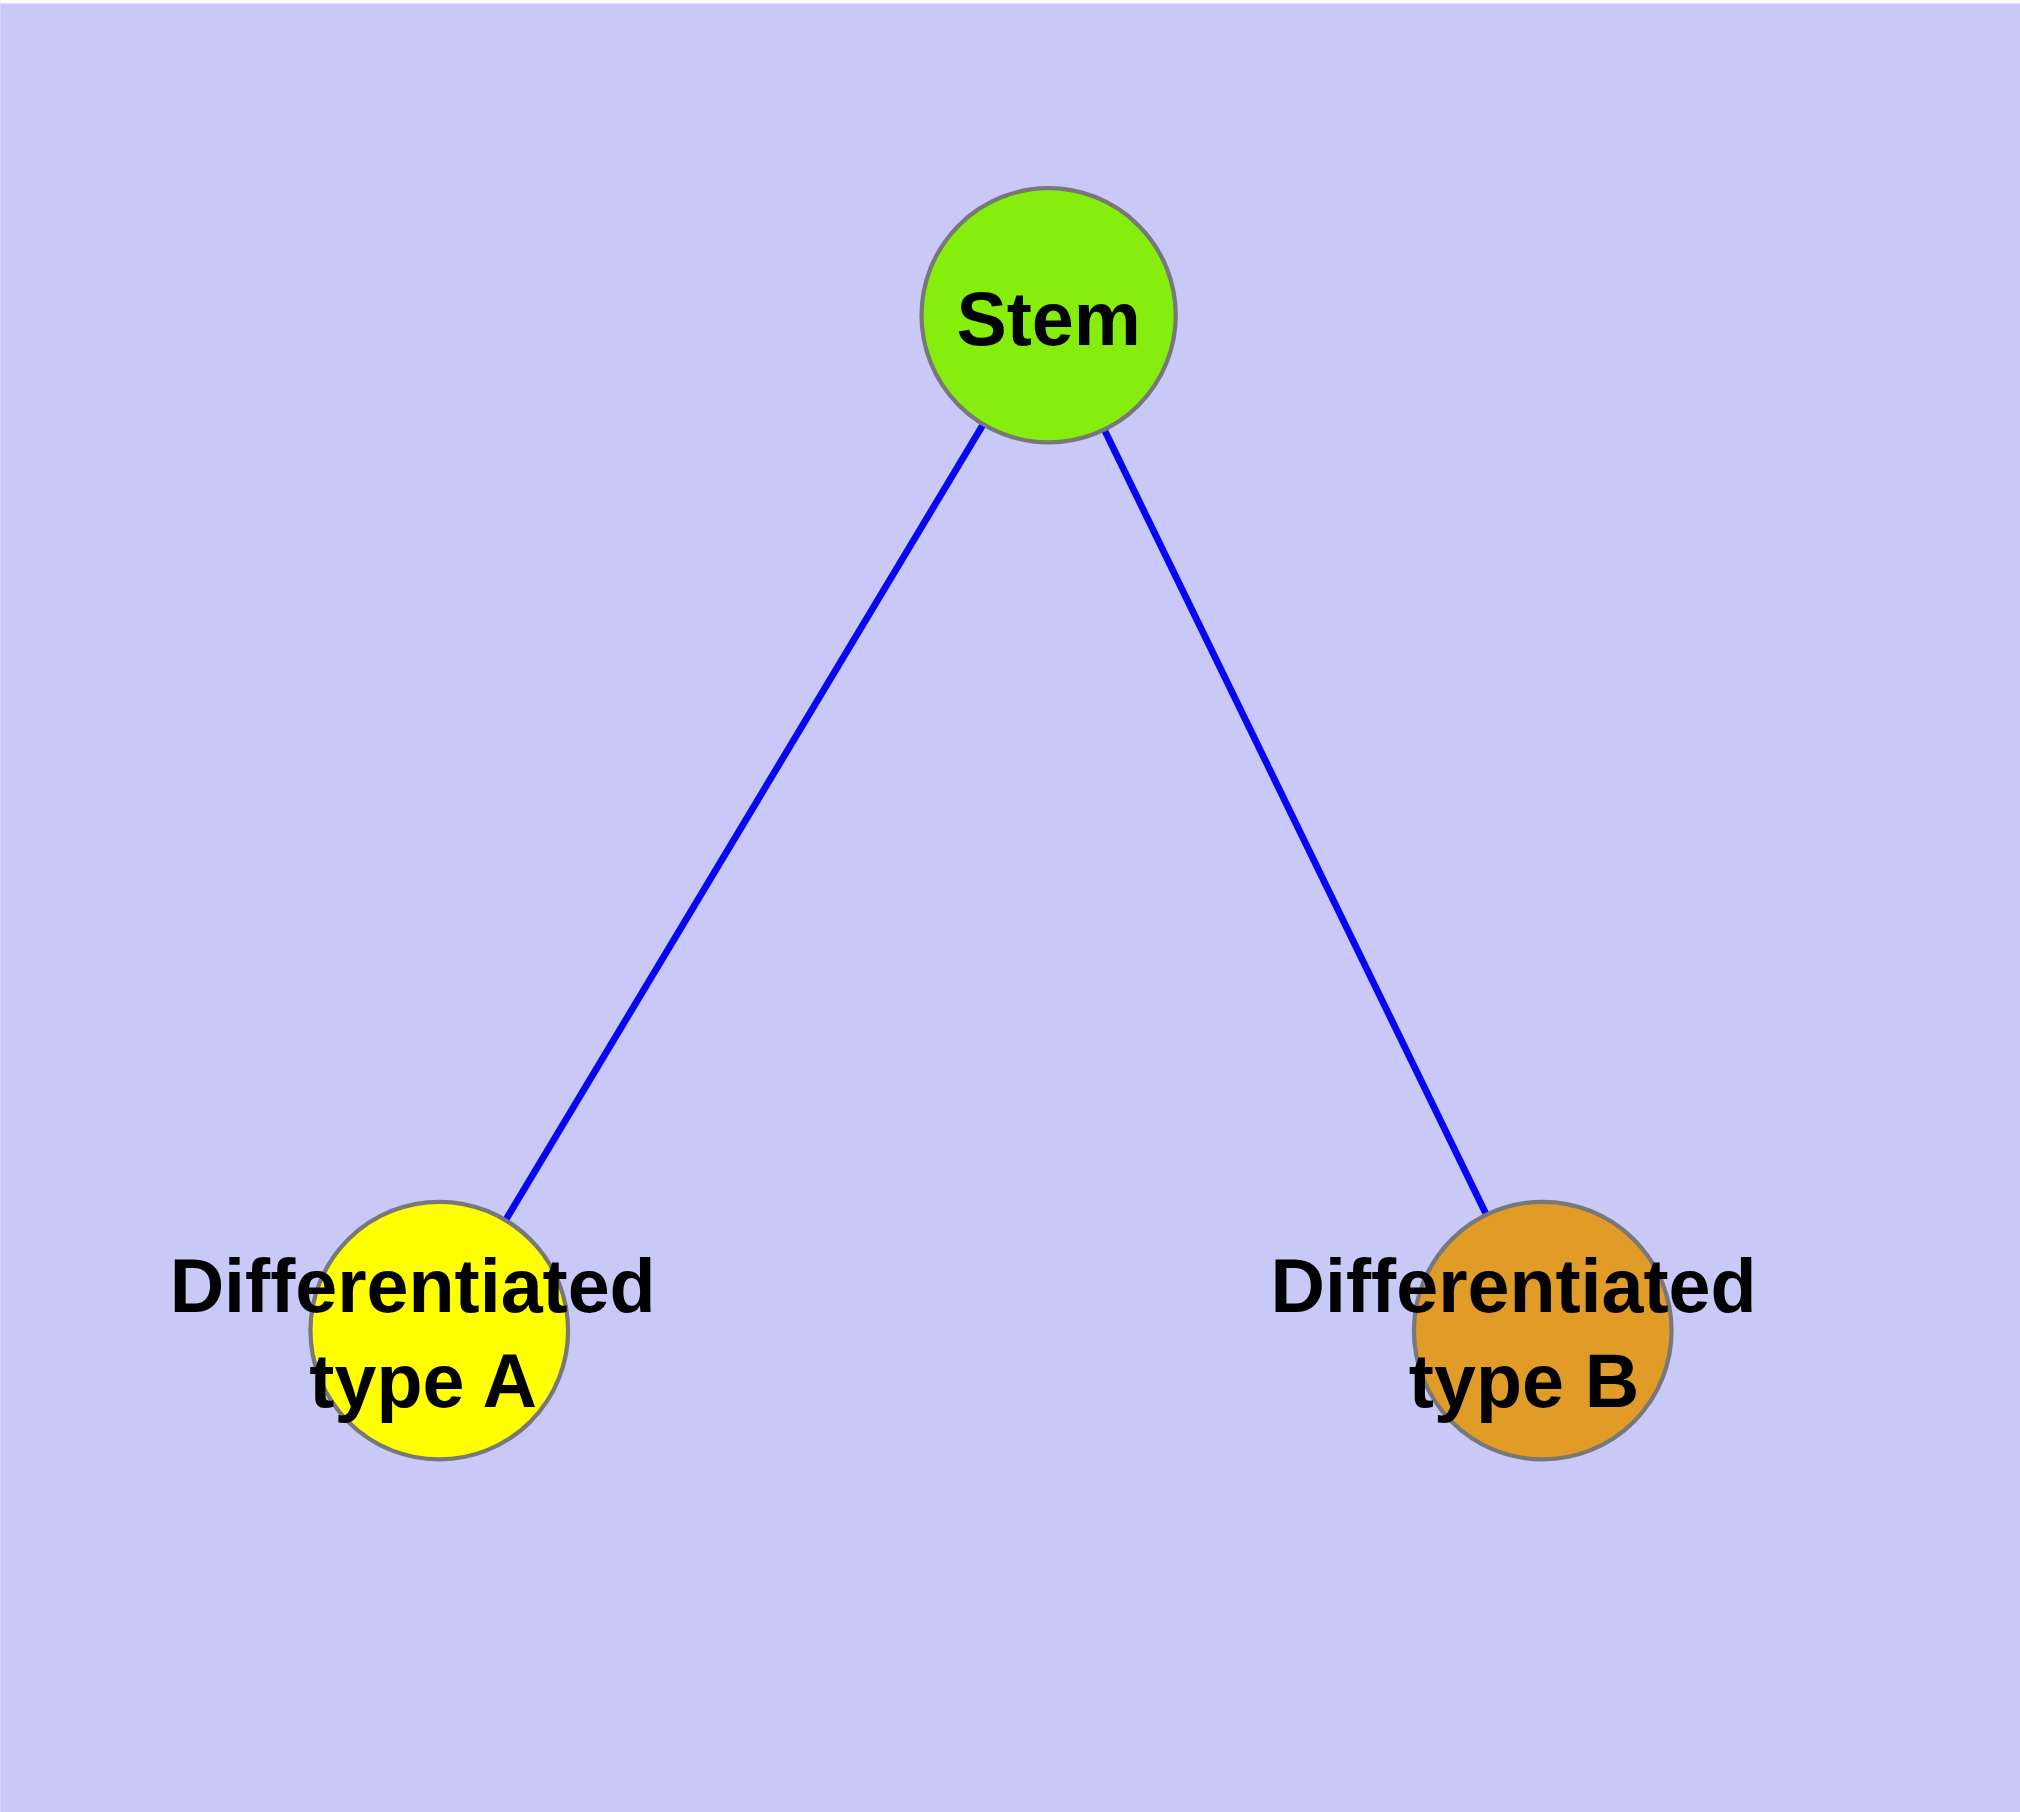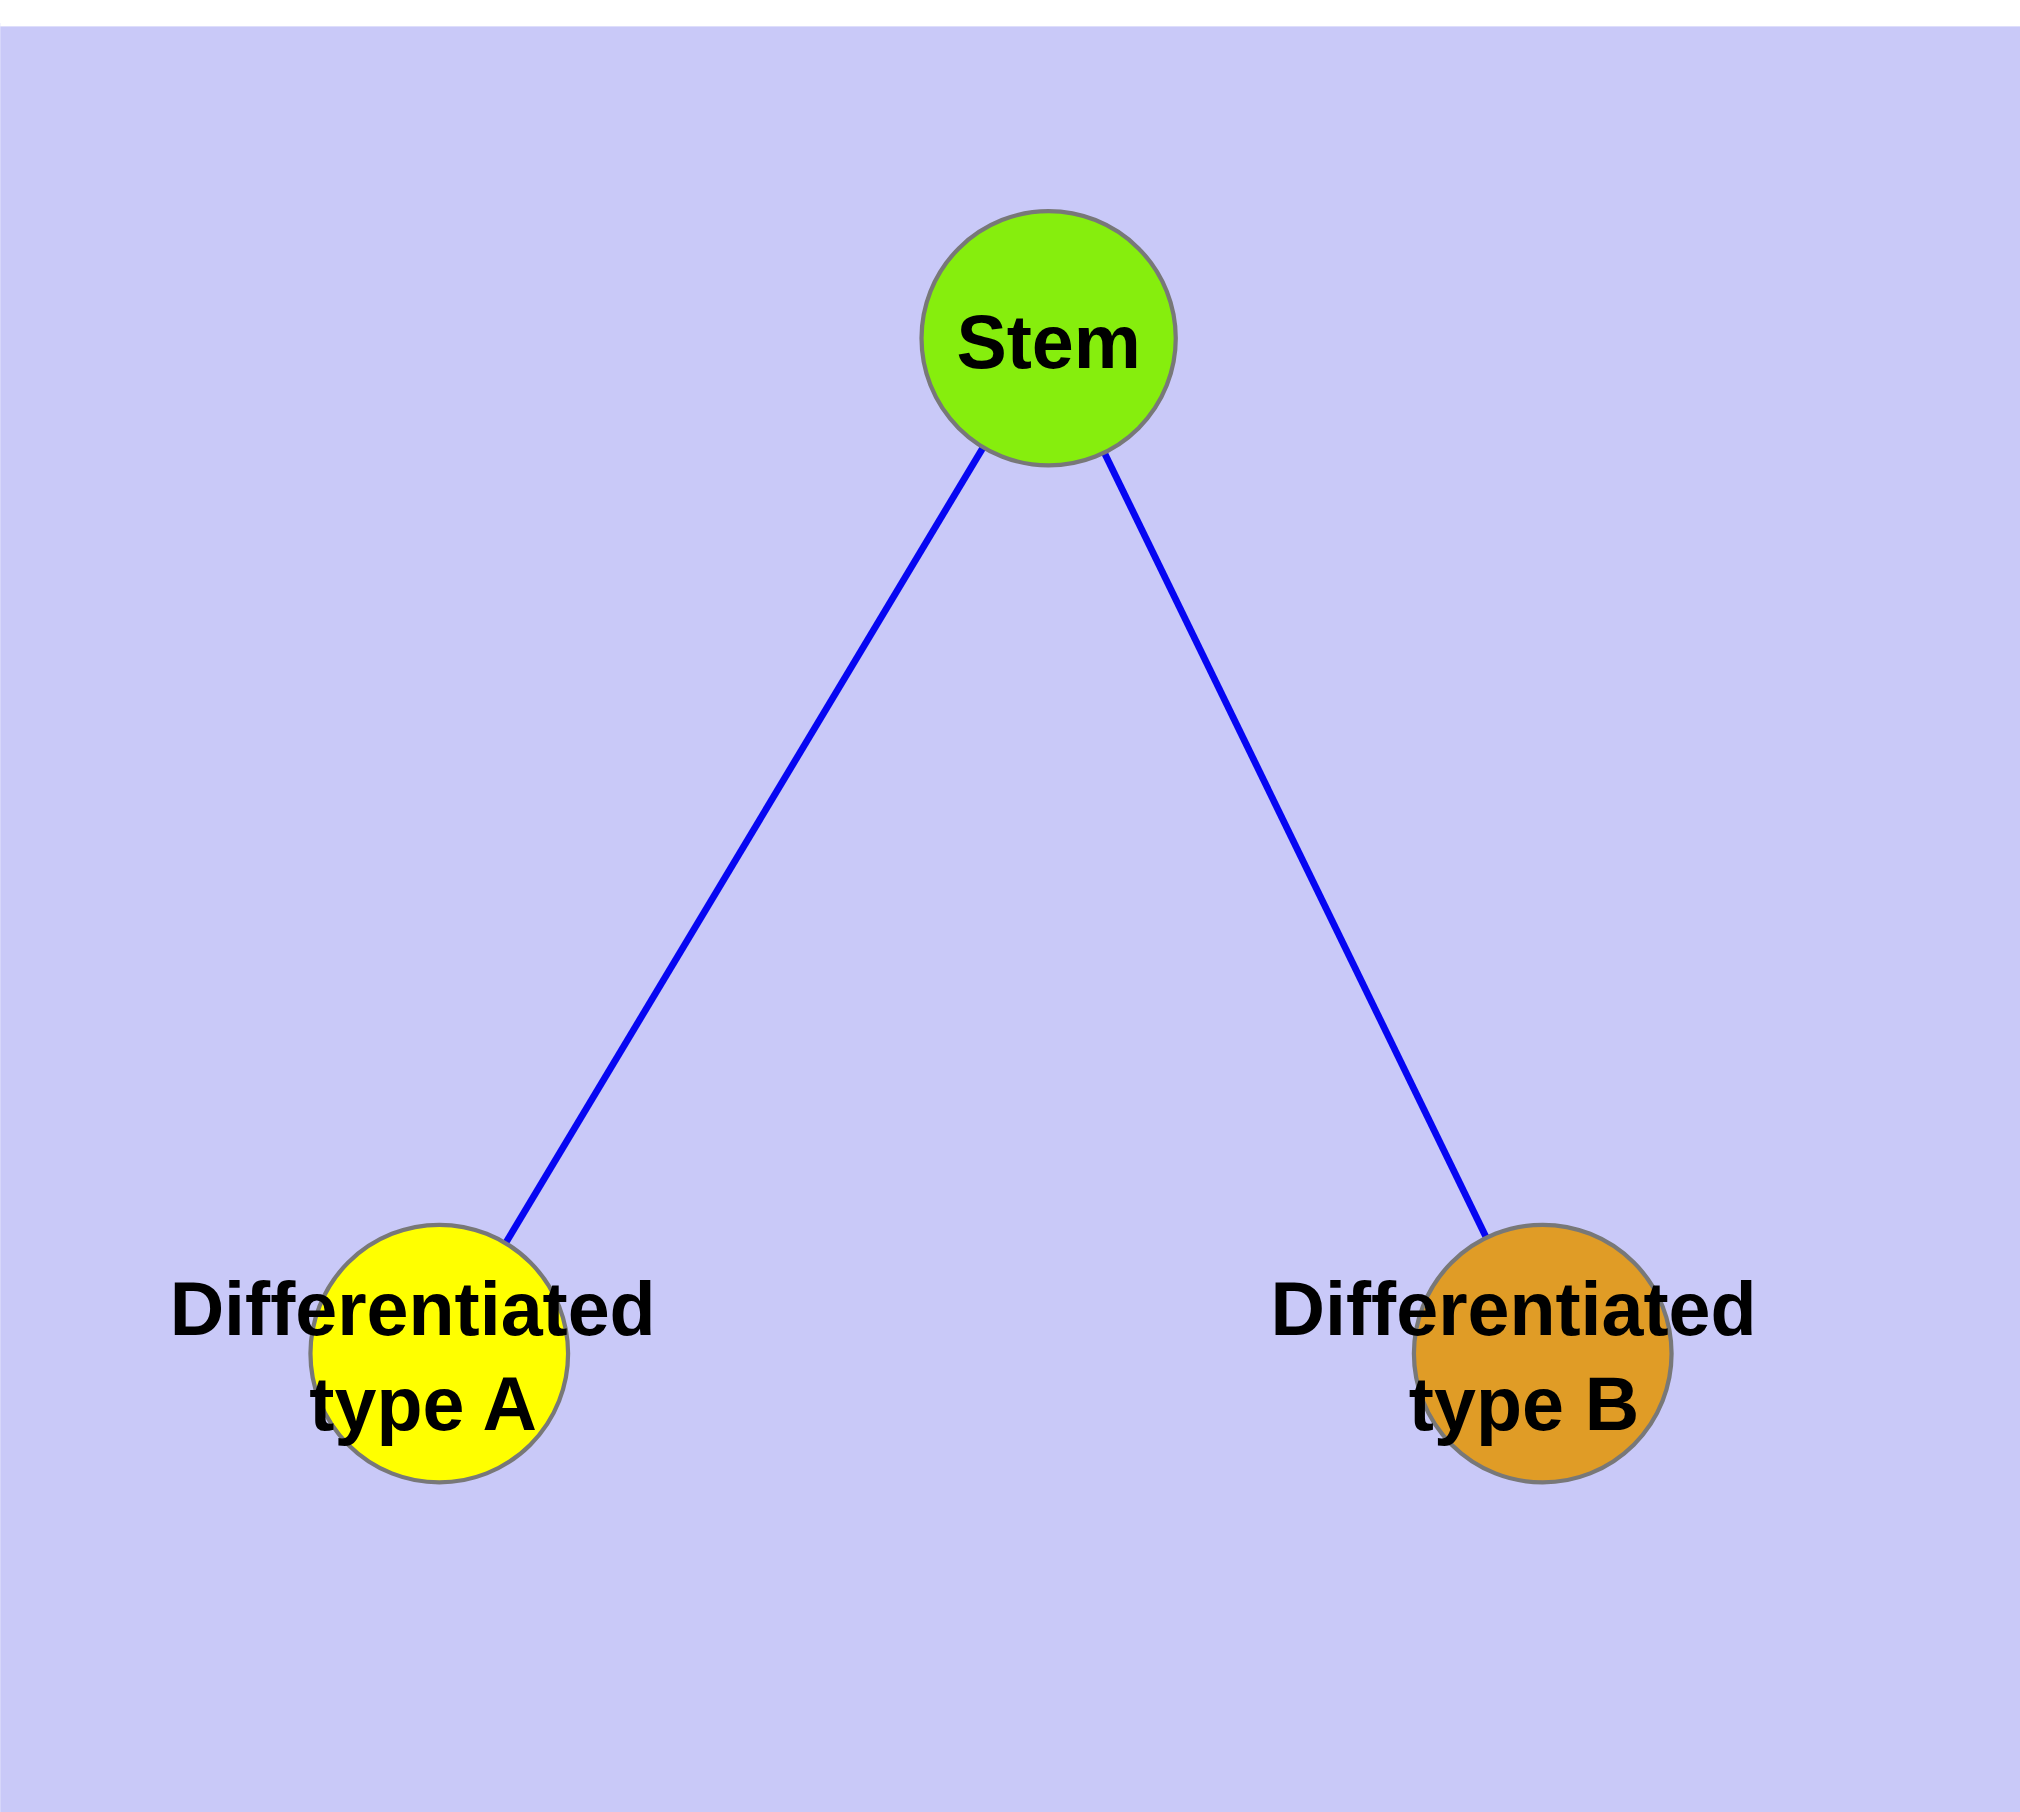--- a/index.html
+++ b/index.html
@@ -6,21 +6,20 @@
     margin: 0;
     padding: 0;
     width: 2021px;
     height: 1812px;
     overflow: hidden;
   }
   .canvas-wrap {
     position: relative;
     width: 2021px;
     height: 1271px;
-    margin-top: 23px;
   }
   svg {
     display: block;
   }
   .node-label {
     font-family: "Liberation Sans", sans-serif;
     font-weight: bold;
     font-size: 89px;
     user-select: none;
   }

